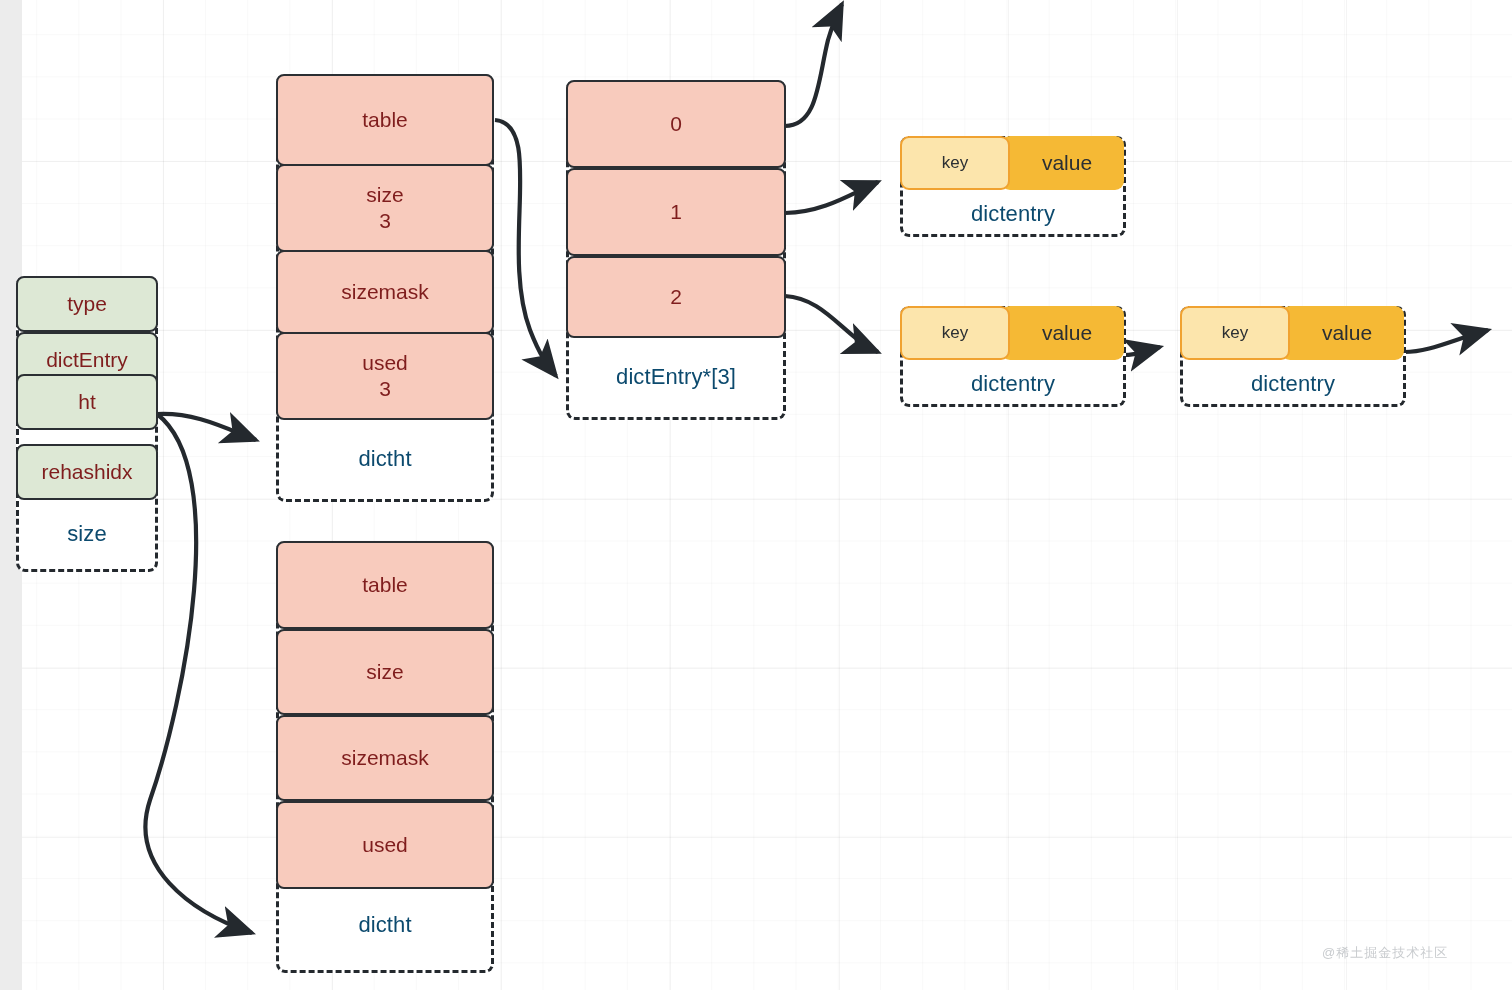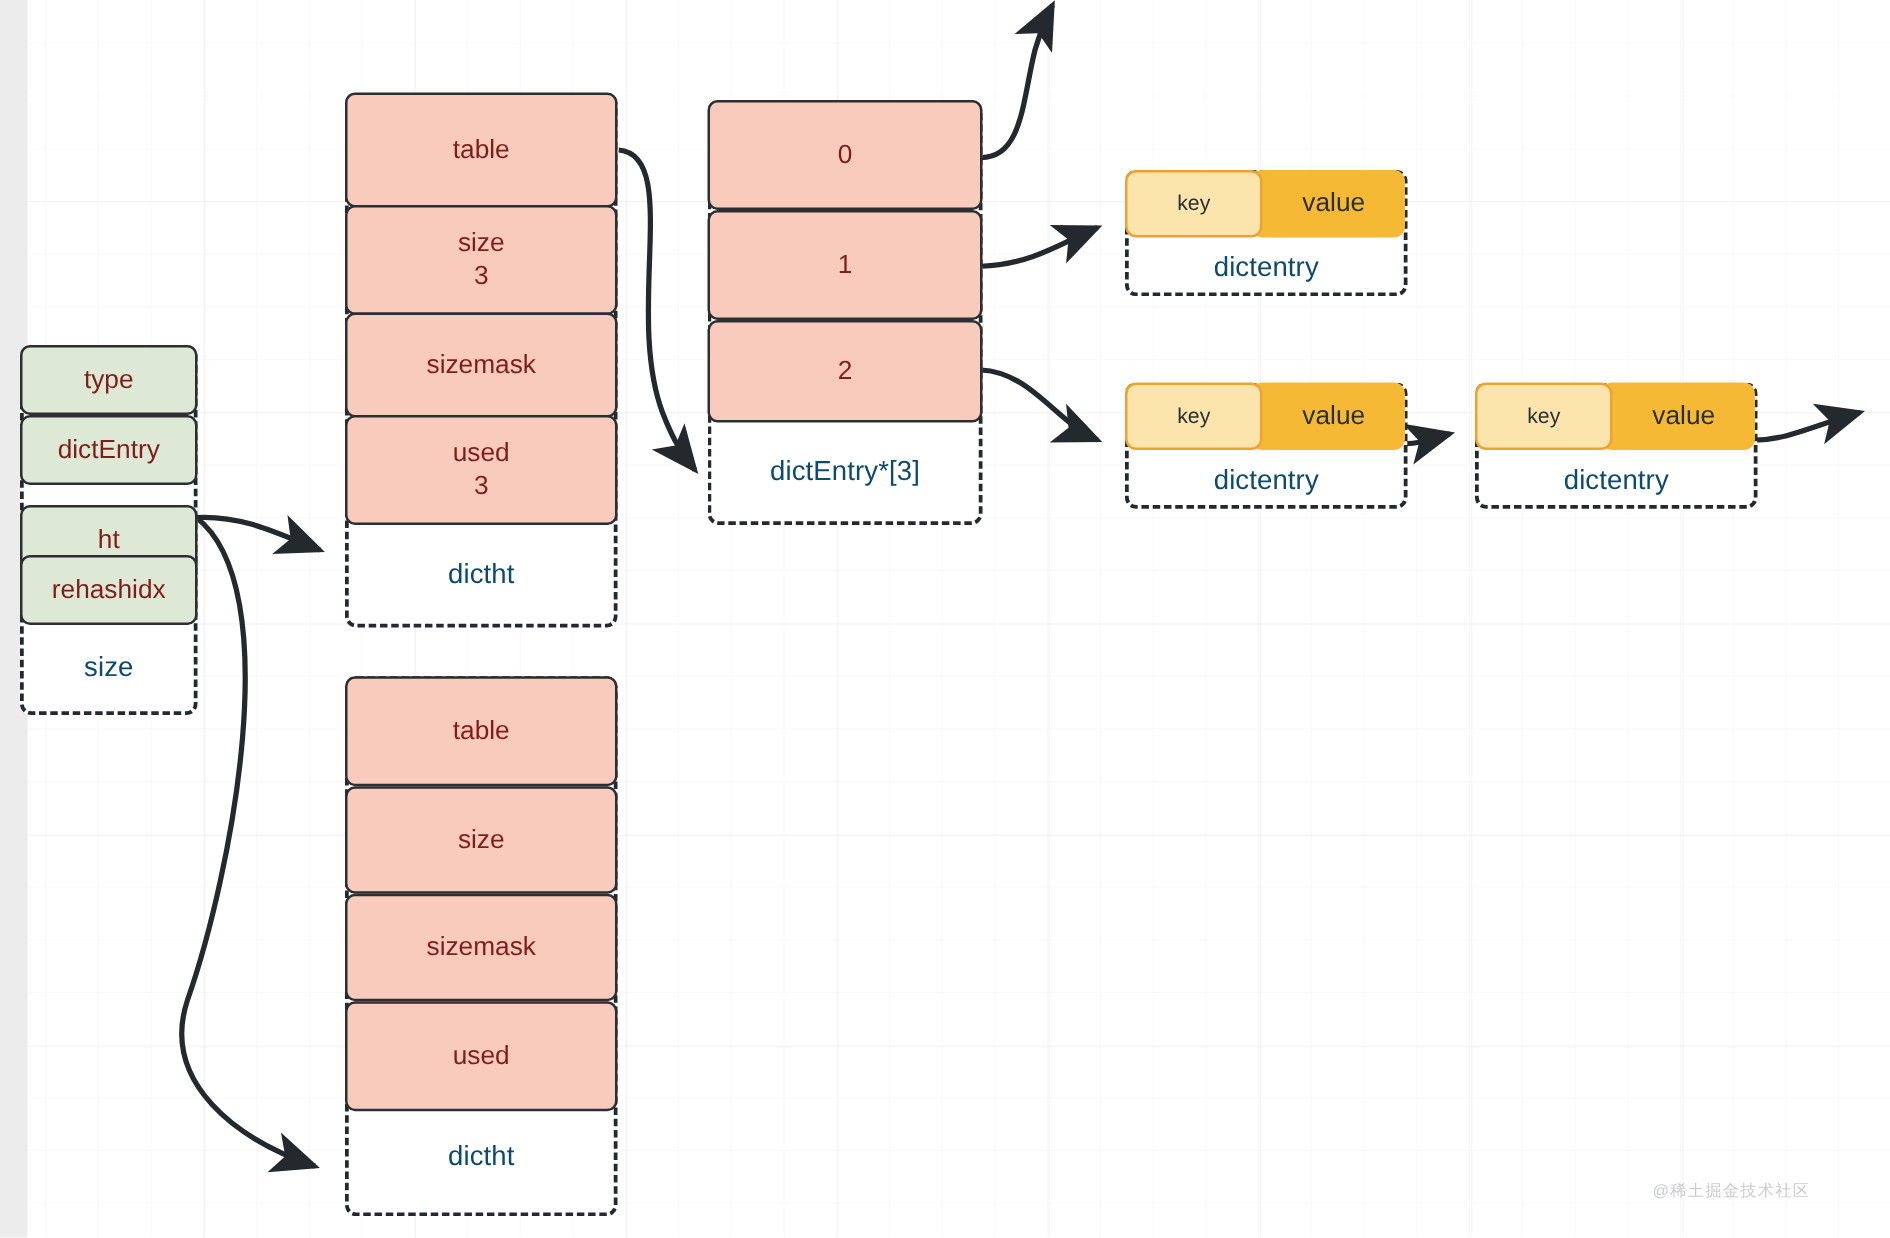--- a/index.html
+++ b/index.html
@@ -129,21 +129,21 @@
 
   <div class="dashed-box" style="left:16px;top:276px;width:142px;height:296px;">
     <div class="dashed-label" style="top:242px;">size</div>
   </div>
   <div class="cell green" style="left:16px;top:276px;width:142px;height:56px;">
     <span>type</span>
   </div>
   <div class="cell green" style="left:16px;top:332px;width:142px;height:56px;">
     <span>dictEntry</span>
   </div>
-  <div class="cell green" style="left:16px;top:404px;width:142px;height:56px;">
+  <div class="cell green" style="left:16px;top:374px;width:142px;height:56px;">
     <span>ht</span>
   </div>
   <div class="cell green" style="left:16px;top:444px;width:142px;height:56px;">
     <span>rehashidx</span>
   </div>
 
   <div class="dashed-box" style="left:276px;top:74px;width:218px;height:428px;">
     <div class="dashed-label" style="top:369px;">dictht</div>
   </div>
   <div class="cell pink" style="left:276px;top:74px;width:218px;height:92px;">

